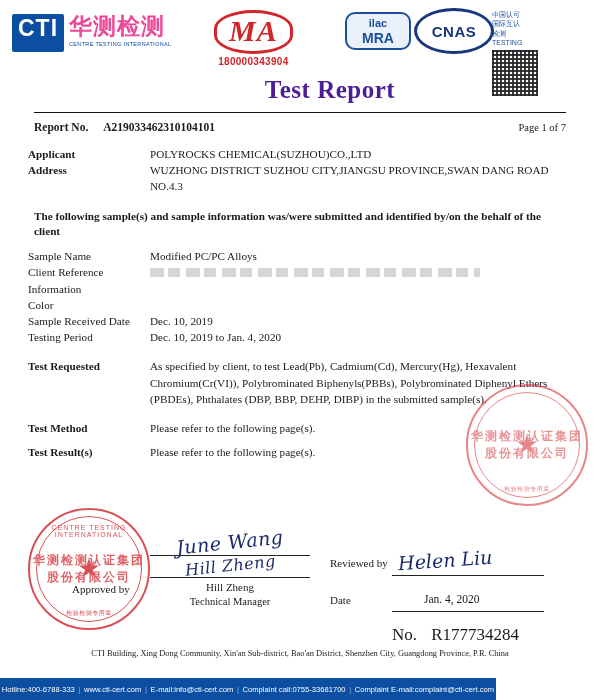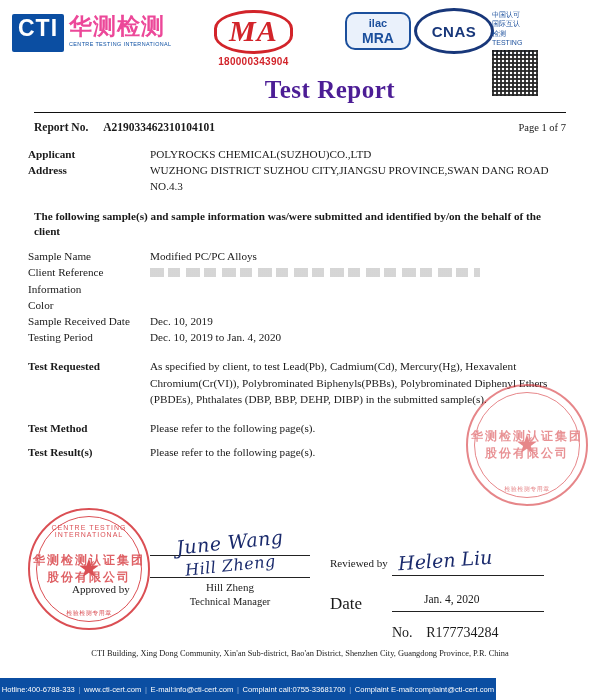--- a/index.html
+++ b/index.html
@@ -291,21 +291,21 @@
   .reviewed-label {
     position: absolute;
     left: 330px;
     top: 26px;
     font-size: 11px;
   }
   .date-label {
     position: absolute;
     left: 330px;
     top: 63px;
-    font-size: 17px;
+    font-size: 11px;
   }
   .right-line {
     position: absolute;
     left: 392px;
     width: 152px;
     border-bottom: 1px solid #222;
   }
   .rev-sig {
     position: absolute;
     left: 398px;
@@ -319,21 +319,21 @@
   .date-val {
     position: absolute;
     left: 424px;
     top: 62px;
     font-size: 11.5px;
   }
   .report-code {
     position: absolute;
     left: 392px;
     top: 94px;
-    font-size: 14px;
+    font-size: 17px;
   }
   .company-line {
     position: absolute;
     left: 0;
     right: 0;
     top: 118px;
     text-align: center;
     font-size: 8.4px;
     color: #222;
   }

